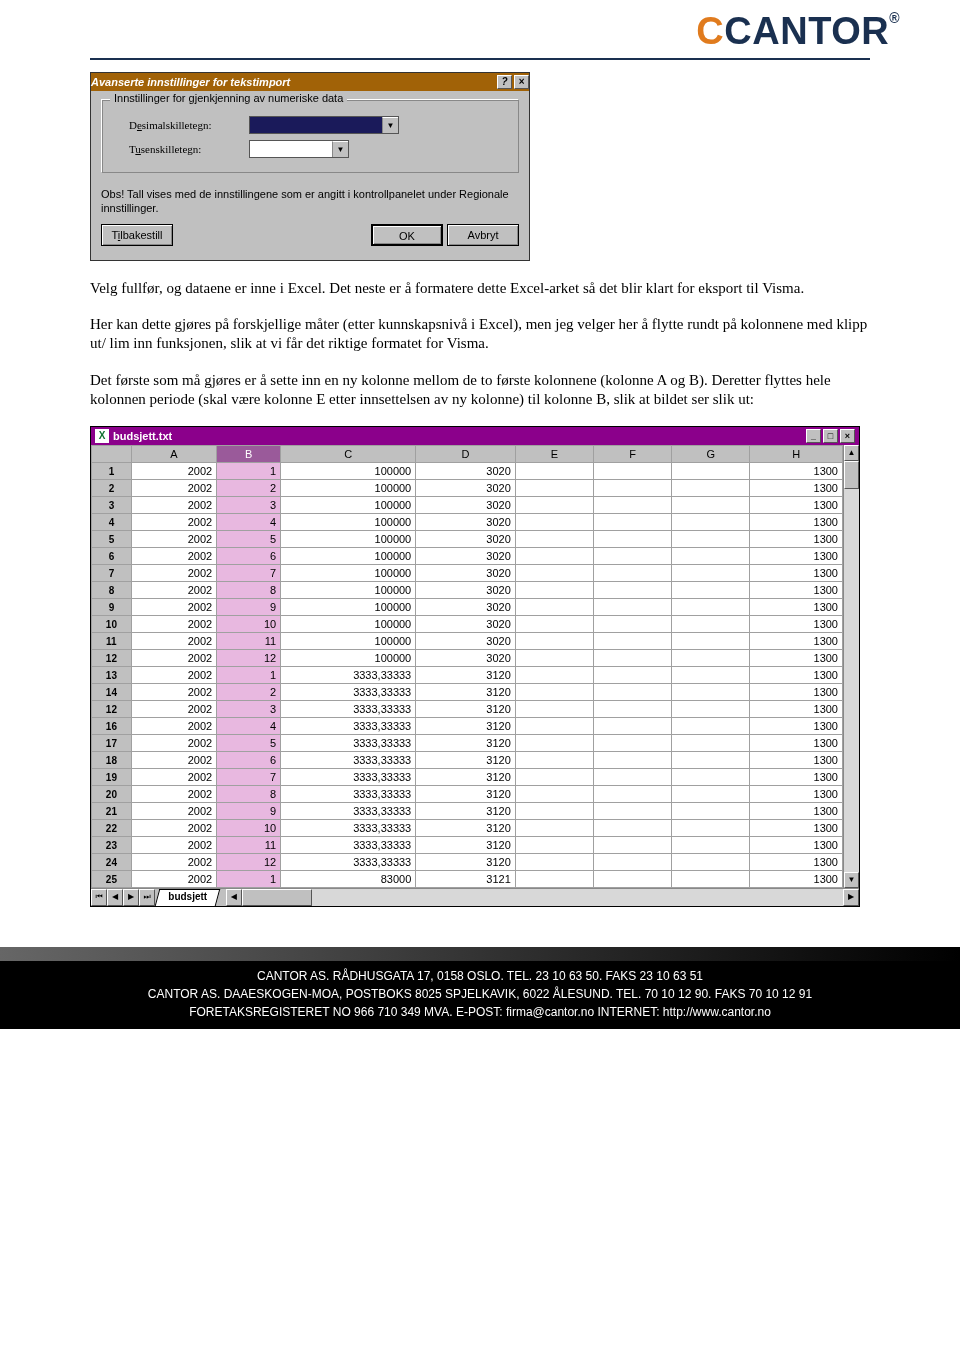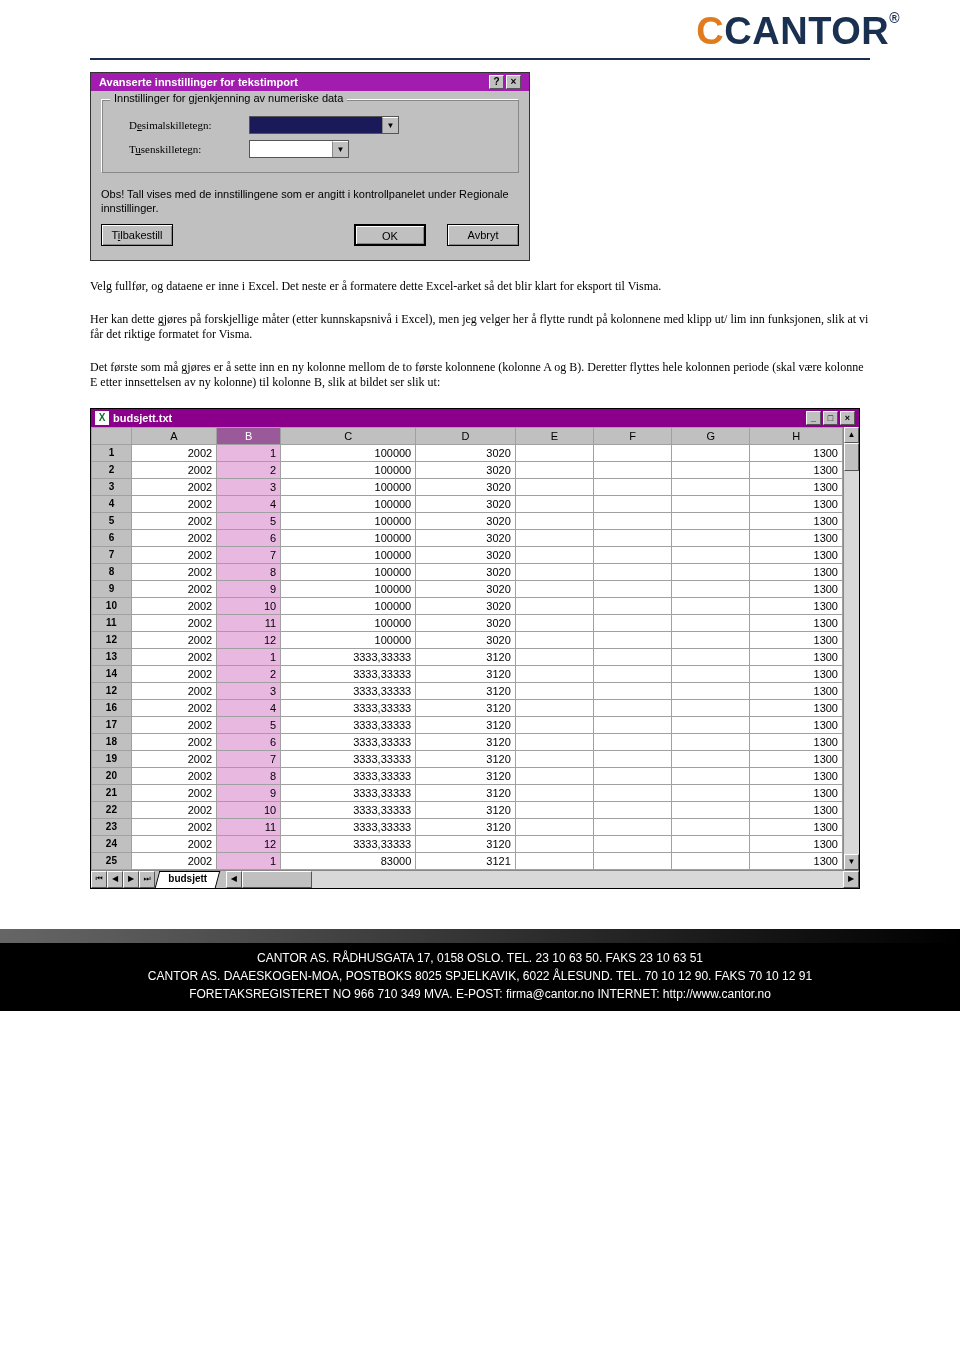--- a/index.html
+++ b/index.html
@@ -33,27 +33,28 @@
   
   .dialog {
     width: 440px;
     border: 1px solid #333;
     background: #c0c0c0;
     font-family: "MS Sans Serif", Tahoma, sans-serif;
     font-size: 11px;
     margin-top: 8px;
   }
   .dlg-title {
-    background: #a21caf;
+    background: #a16207;
     color: #fff;
-    padding: 2px 8px;
+    padding: 2px 0;
     font-weight: bold;
     font-size: 11px;
     display: flex;
     align-items: center;
+    font-style: italic;
   }
   .dlg-title span.t { flex: 1; }
   .dlg-title .tb {
     background: #c0c0c0;
     border: 1px solid #fff;
     border-right-color: #555;
     border-bottom-color: #555;
     width: 15px;
     height: 14px;
     color: #000;
@@ -102,40 +103,40 @@
     width: 16px;
     background: #c0c0c0;
     border-left: 1px solid #888;
     border-top: 1px solid #fff;
     font-size: 8px;
     text-align: center;
     line-height: 16px;
     color: #000;
   }
   .note { margin: 14px 0 8px 0; line-height: 1.3; }
-  .btnrow { display: flex; gap: 21px; margin-top: 4px; }
+  .btnrow { display: flex; gap: 4px; margin-top: 4px; }
   .btn {
     background: #c0c0c0;
     border: 1px solid #000;
     box-shadow: inset 1px 1px 0 #fff, inset -1px -1px 0 #888;
     padding: 2px 0;
     font-size: 11px;
     text-align: center;
     cursor: default;
     width: 72px;
     height: 22px;
     line-height: 16px;
   }
   .btn.default { border: 2px solid #000; }
   .spacer { flex: 1; }
   .u { text-decoration: underline; }
   
   .bodytext {
     font-family: "Times New Roman", serif;
-    font-size: 12px;
+    font-size: 15px;
     line-height: 1.25;
     margin: 18px 0;
   }
   
   .excel {
     width: 770px;
     border: 1px solid #000;
     background: #c0c0c0;
     font-family: "MS Sans Serif", Tahoma, sans-serif;
     font-size: 11px;

